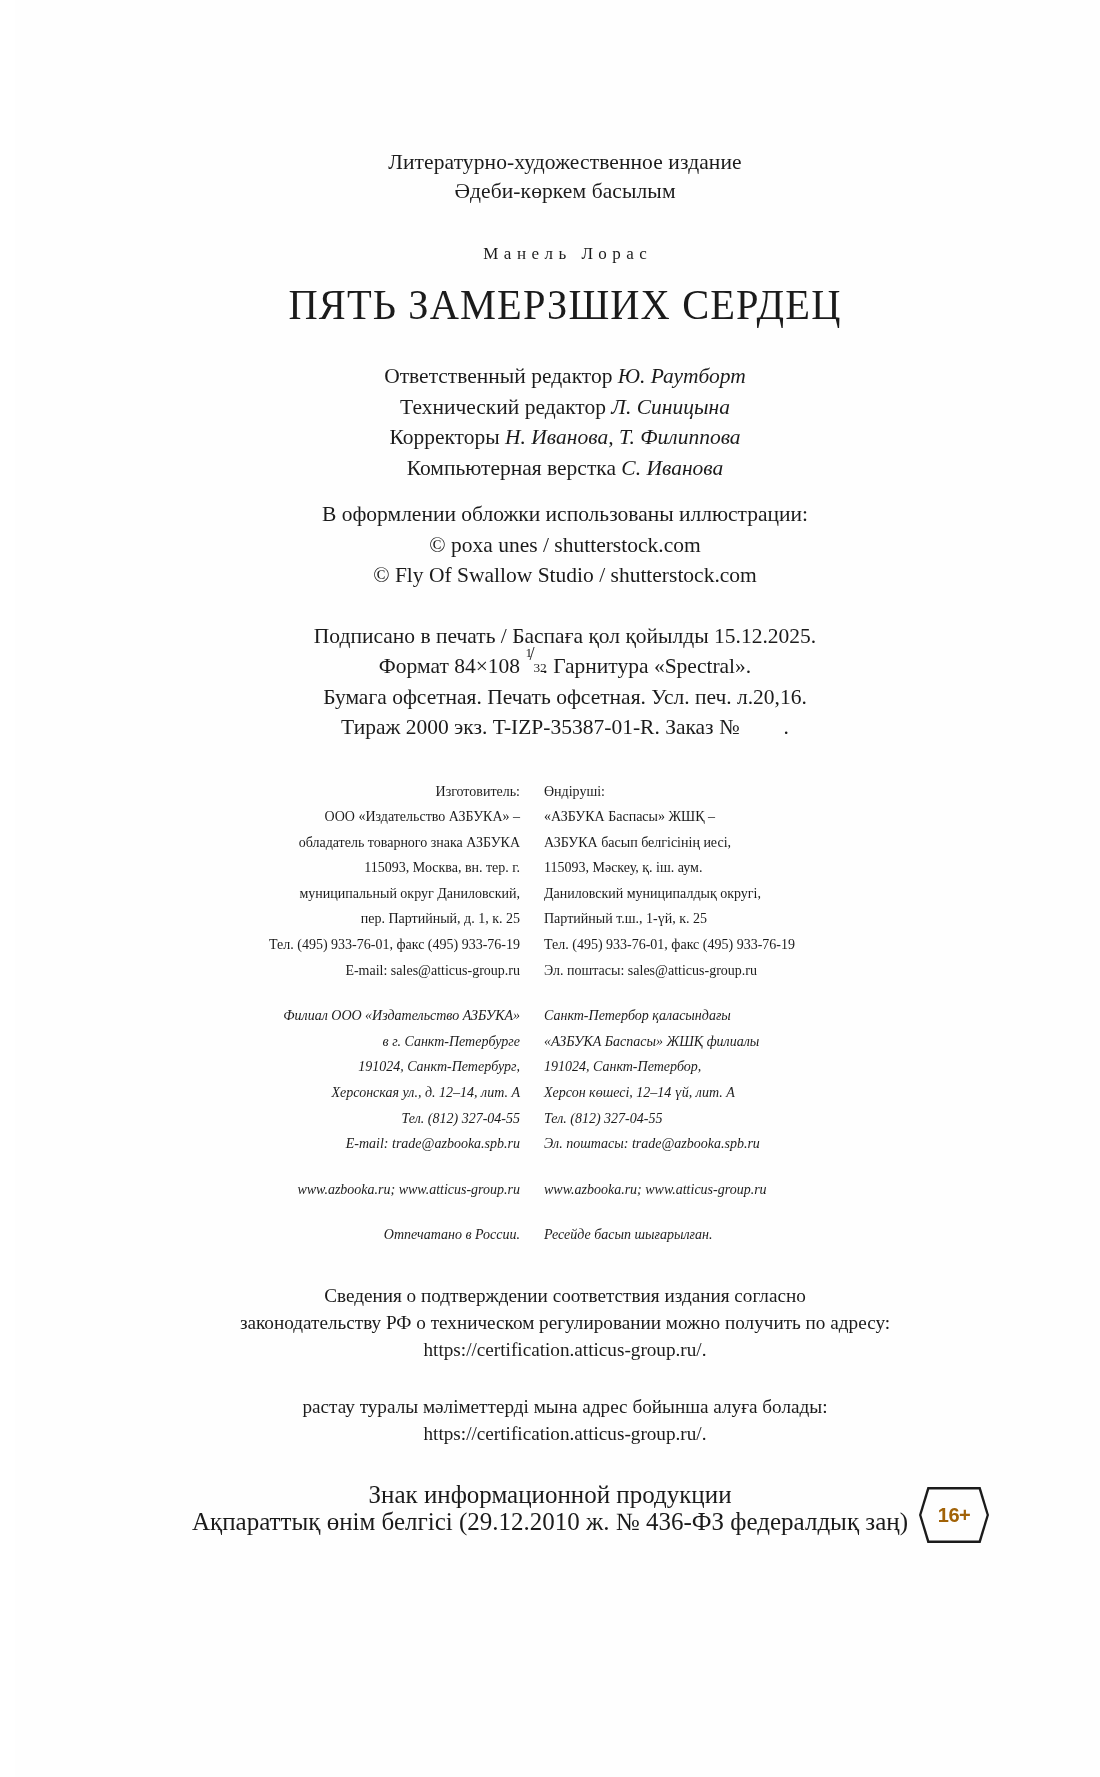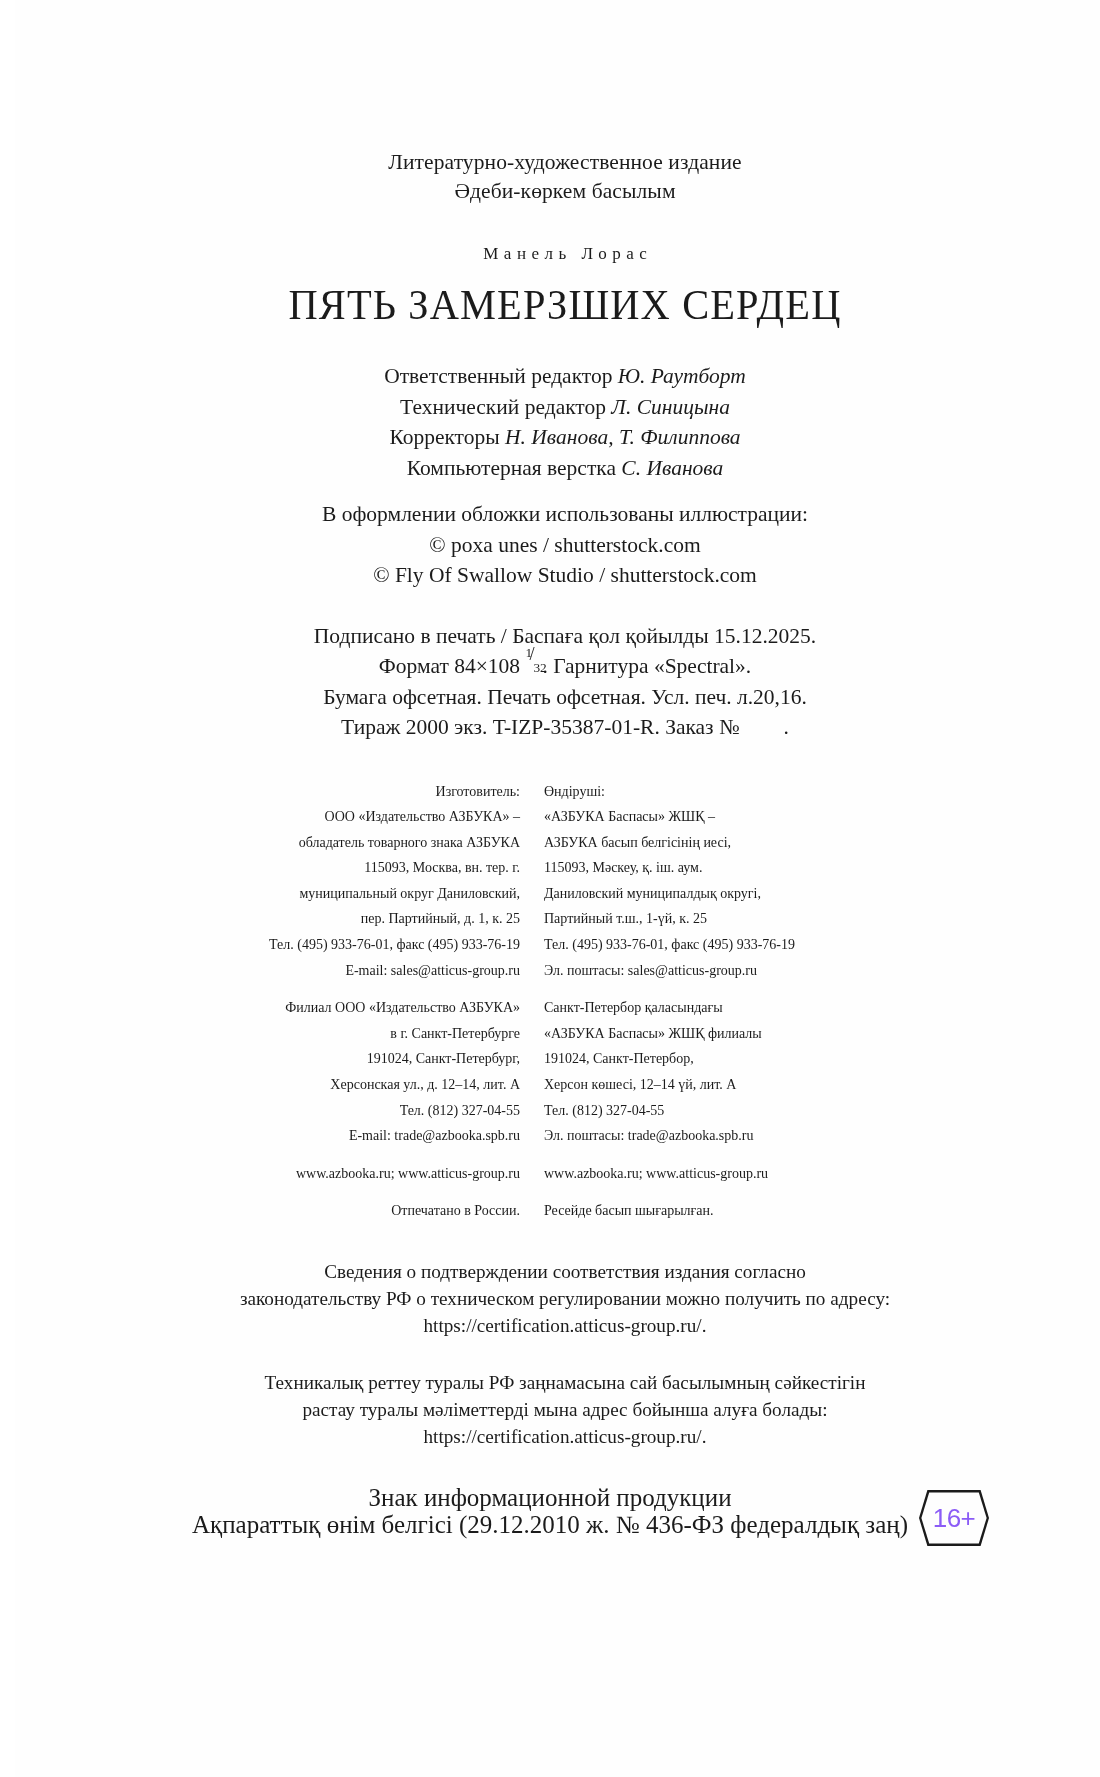--- a/index.html
+++ b/index.html
@@ -119,21 +119,21 @@
     text-align: right;
     padding-right: 18px;
   }
   .col-right {
     width: 410px;
     text-align: left;
     padding-left: 6px;
   }
   .blk { margin: 0; }
   .blk + .blk { margin-top: 22px; }
-  .blk.tight + .blk.tight { margin-top: 12px; }
+  .blk.tight + .blk.tight { margin-top: 20px; font-style: italic; }
 
   
   .cert {
     margin-top: 34px;
     font-size: 19.2px;
     line-height: 27px;
   }
   .cert.second { margin-top: 30px; }
 
   
@@ -167,24 +167,24 @@
     background: #fefefe;
     clip-path: polygon(12% 0%, 88% 0%, 100% 50%, 88% 100%, 12% 100%, 0% 50%);
   }
   .age-badge .lbl {
     position: absolute;
     inset: 0;
     display: flex;
     align-items: center;
     justify-content: center;
     font-family: "Liberation Sans", "DejaVu Sans", sans-serif;
-    font-weight: normal;
-    font-size: 26px;
+    font-weight: bold;
+    font-size: 20px;
     letter-spacing: -0.5px;
-    color: #8b5cf6;
+    color: #a16207;
   }
   .nb { white-space: nowrap; }
 </style>
 </head>
 <body>
 
 <div class="page">
   <div class="content">
 
     <div class="center kicker">
@@ -283,21 +283,20 @@
         </div>
     </div>
 
     <div class="center cert">
       <div>Сведения о подтверждении соответствия издания согласно</div>
       <div>законодательству РФ о техническом регулировании можно получить по адресу:</div>
       <div>https://certification.atticus-group.ru/.</div>
     </div>
 
     <div class="center cert second">
-      <div>Техникалық реттеу туралы РФ заңнамасына сай басылымның сәйкестігін</div>
       <div>растау туралы мәліметтерді мына адрес бойынша алуға болады:</div>
       <div>https://certification.atticus-group.ru/.</div>
     </div>
 
     <div class="agewrap">
       <div class="agetext">
         <div>Знак информационной продукции</div>
         <div>Ақпараттық өнім белгісі (29.12.2010 ж. № 436-ФЗ федералдық заң)</div>
       </div>
       <div class="age-badge">

